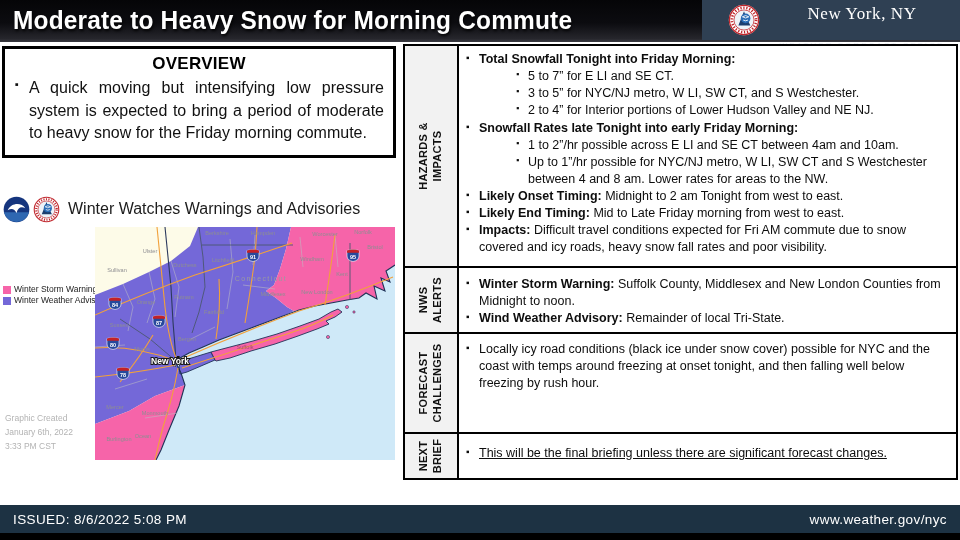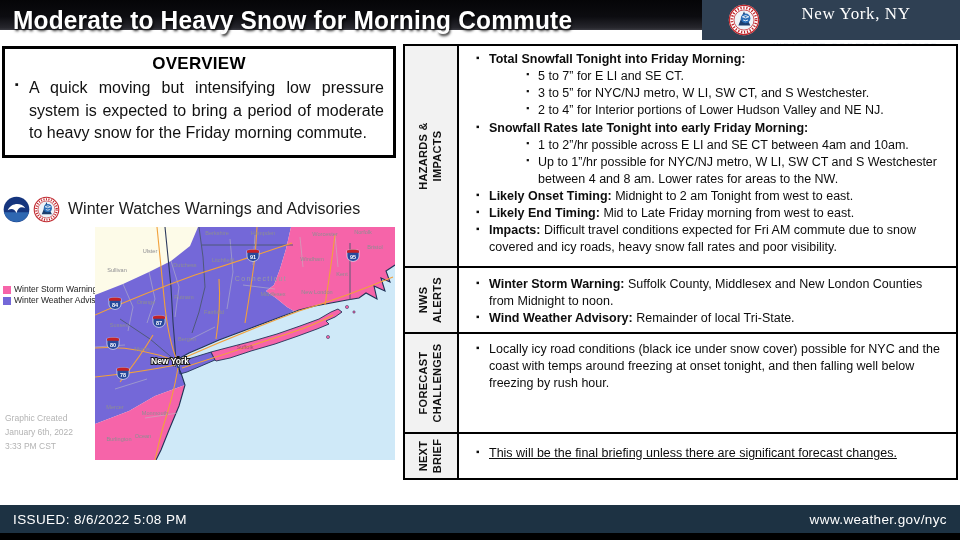--- a/index.html
+++ b/index.html
@@ -1,27 +1,27 @@
 <!DOCTYPE html>
 <html><head>
 <meta charset="utf-8">
 <style>
   html,body{margin:0;padding:0;width:960px;height:540px;overflow:hidden;background:#fff;
     font-family:"Liberation Sans",sans-serif;}
   .stage{position:relative;width:960px;height:540px;background:#fff;}
 
   
-  .header{position:absolute;left:0;top:0;width:960px;height:30px;
+  .header{position:absolute;left:0;top:0;width:960px;height:42px;
     background:linear-gradient(180deg,#050507 0%,#0c0c10 55%,#26262c 92%,#3a3a41 100%);}
   .header-title{position:absolute;left:13px;top:5px;font-size:26px;font-weight:bold;color:#fff;
     letter-spacing:.2px;text-shadow:1px 2px 3px rgba(0,0,0,.9);
     transform:scaleX(.94);transform-origin:left center;white-space:nowrap;}
   .office-box{position:absolute;right:0;top:0;width:258px;height:40px;background:#2f4053;}
   .office-logo{position:absolute;left:26px;top:4px;width:32px;height:32px;}
-  .office-text{position:absolute;left:64px;top:4px;width:180px;text-align:center;color:#fff;}
+  .office-text{position:absolute;left:70px;top:4px;width:180px;text-align:center;color:#fff;}
   .office-loc{font-family:"Liberation Serif",serif;font-size:17px;letter-spacing:.6px;}
   .office-sub{font-size:8px;letter-spacing:2.1px;color:#e9eef4;margin-top:17px;}
 
   
   .overview{position:absolute;left:2px;top:46px;width:394px;height:112px;border:3px solid #000;
     box-sizing:border-box;background:#fff;}
   .overview-title{text-align:center;font-size:17px;font-weight:bold;margin-top:5px;letter-spacing:.3px;}
   .overview-bullet{position:relative;margin:3px 9px 0 24px;font-size:16px;line-height:1.42;
     text-align:justify;color:#111;}
   .overview-bullet::before{content:"▪";position:absolute;left:-14px;top:0;font-size:11px;}
@@ -48,21 +48,21 @@
   .btable{position:absolute;left:403px;top:44px;width:555px;height:436px;border:2px solid #000;
     box-sizing:border-box;display:flex;flex-direction:column;background:#fff;}
   .brow{display:flex;border-bottom:2px solid #000;box-sizing:border-box;min-height:0;}
   .brow:last-child{border-bottom:none;flex:1;}
   .brow-label{width:54px;min-width:54px;background:#f2f2f2;border-right:2px solid #000;
     position:relative;box-sizing:border-box;}
   .vtext{position:absolute;left:50%;top:50%;width:max-content;
     transform:translate(-50%,-50%) rotate(-90deg);
     font-size:11px;font-weight:bold;letter-spacing:.3px;text-align:center;
     line-height:1.25;white-space:pre-line;color:#111;}
-  .bcontent{flex:1;padding:5px 6px 2px 17px;font-size:12.5px;line-height:1.37;color:#0d0d0d;}
+  .bcontent{flex:1;padding:5px 6px 2px 7px;font-size:12.5px;line-height:1.37;color:#0d0d0d;}
   ul.main{list-style:none;margin:0;padding:0;}
   ul.main>li{position:relative;padding-left:13px;}
   ul.main>li::before{content:"▪";position:absolute;left:0;top:0;font-size:10px;}
   ul.sub{list-style:none;margin:0;padding:0 0 0 37px;}
   ul.sub>li{position:relative;padding-left:12px;}
   ul.sub>li::before{content:"▪";position:absolute;left:0;top:0;font-size:9px;}
   .lead{font-weight:bold;}
 
   
   .footer{position:absolute;left:0;top:505px;width:960px;height:28px;background:#1d3243;

